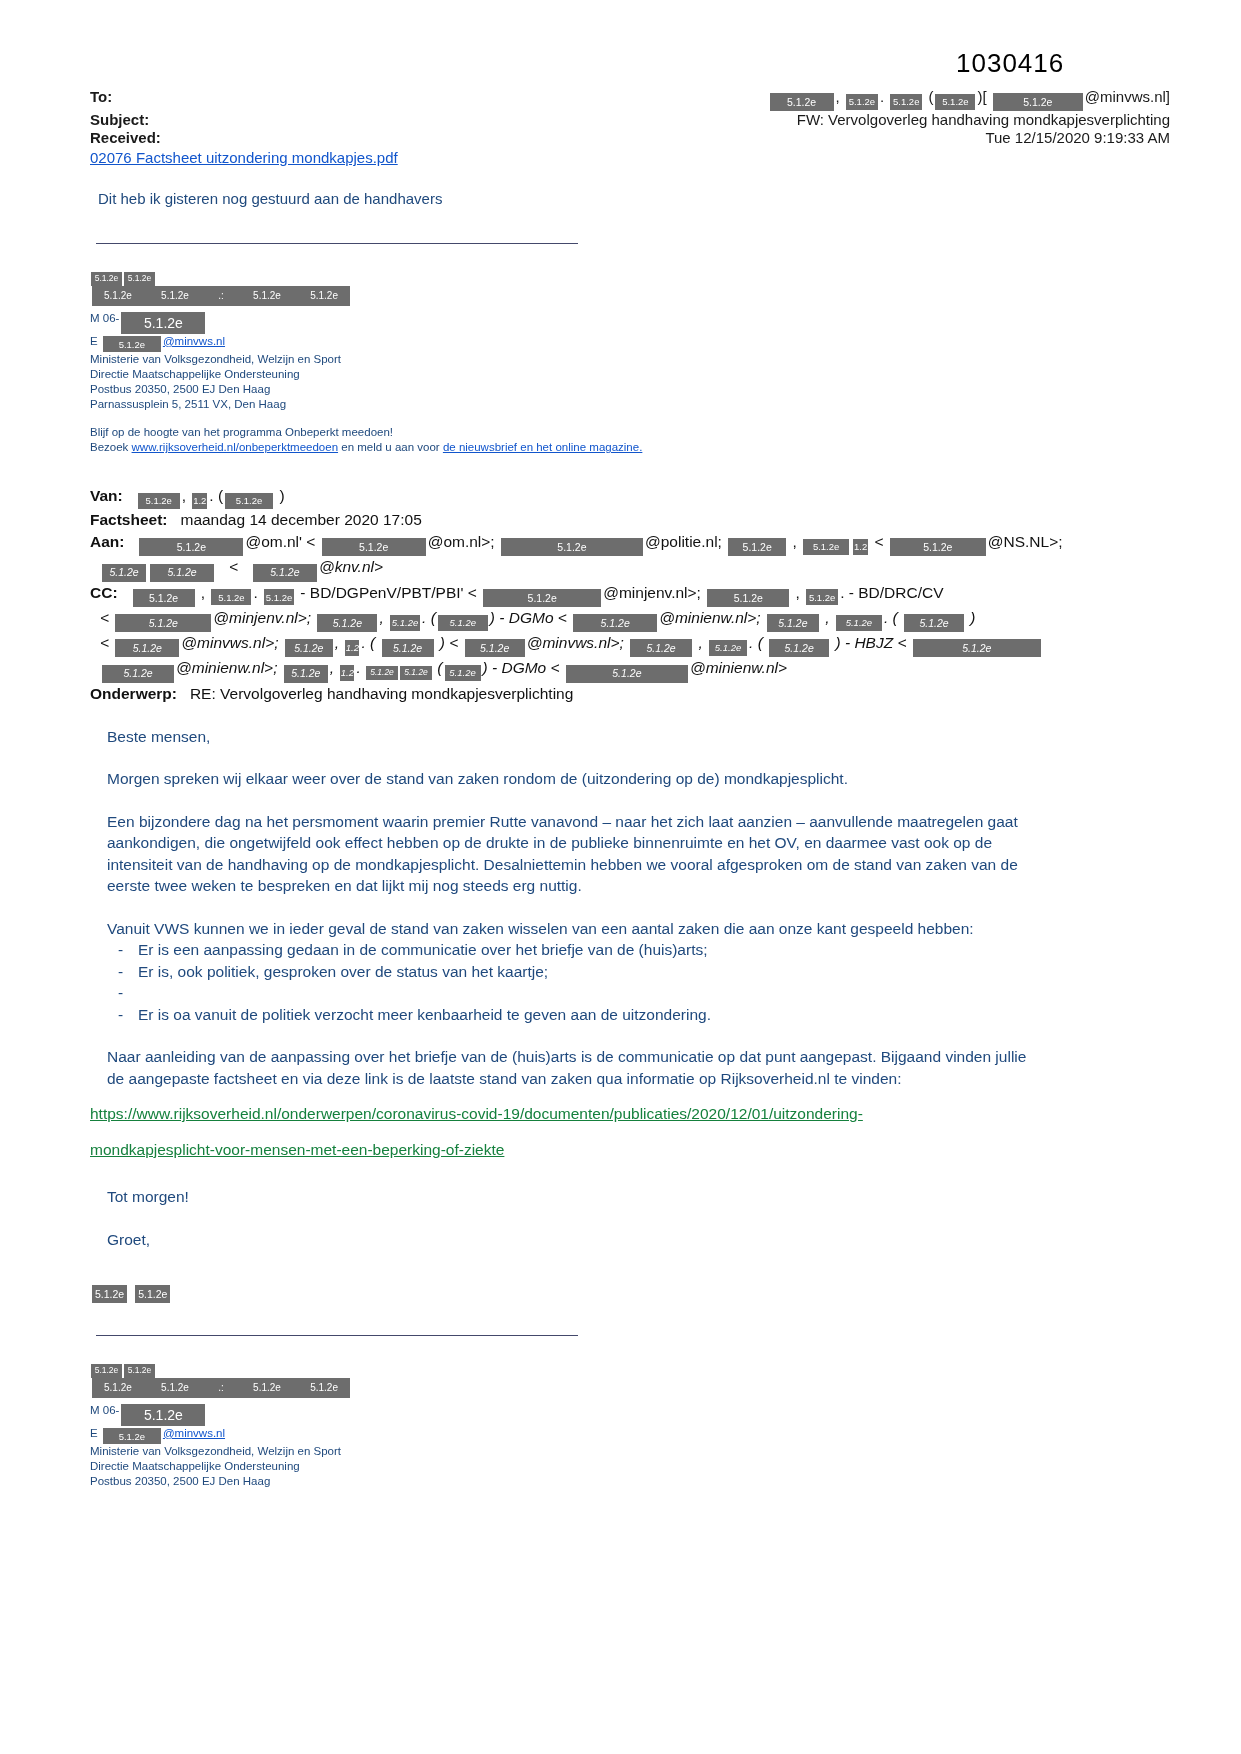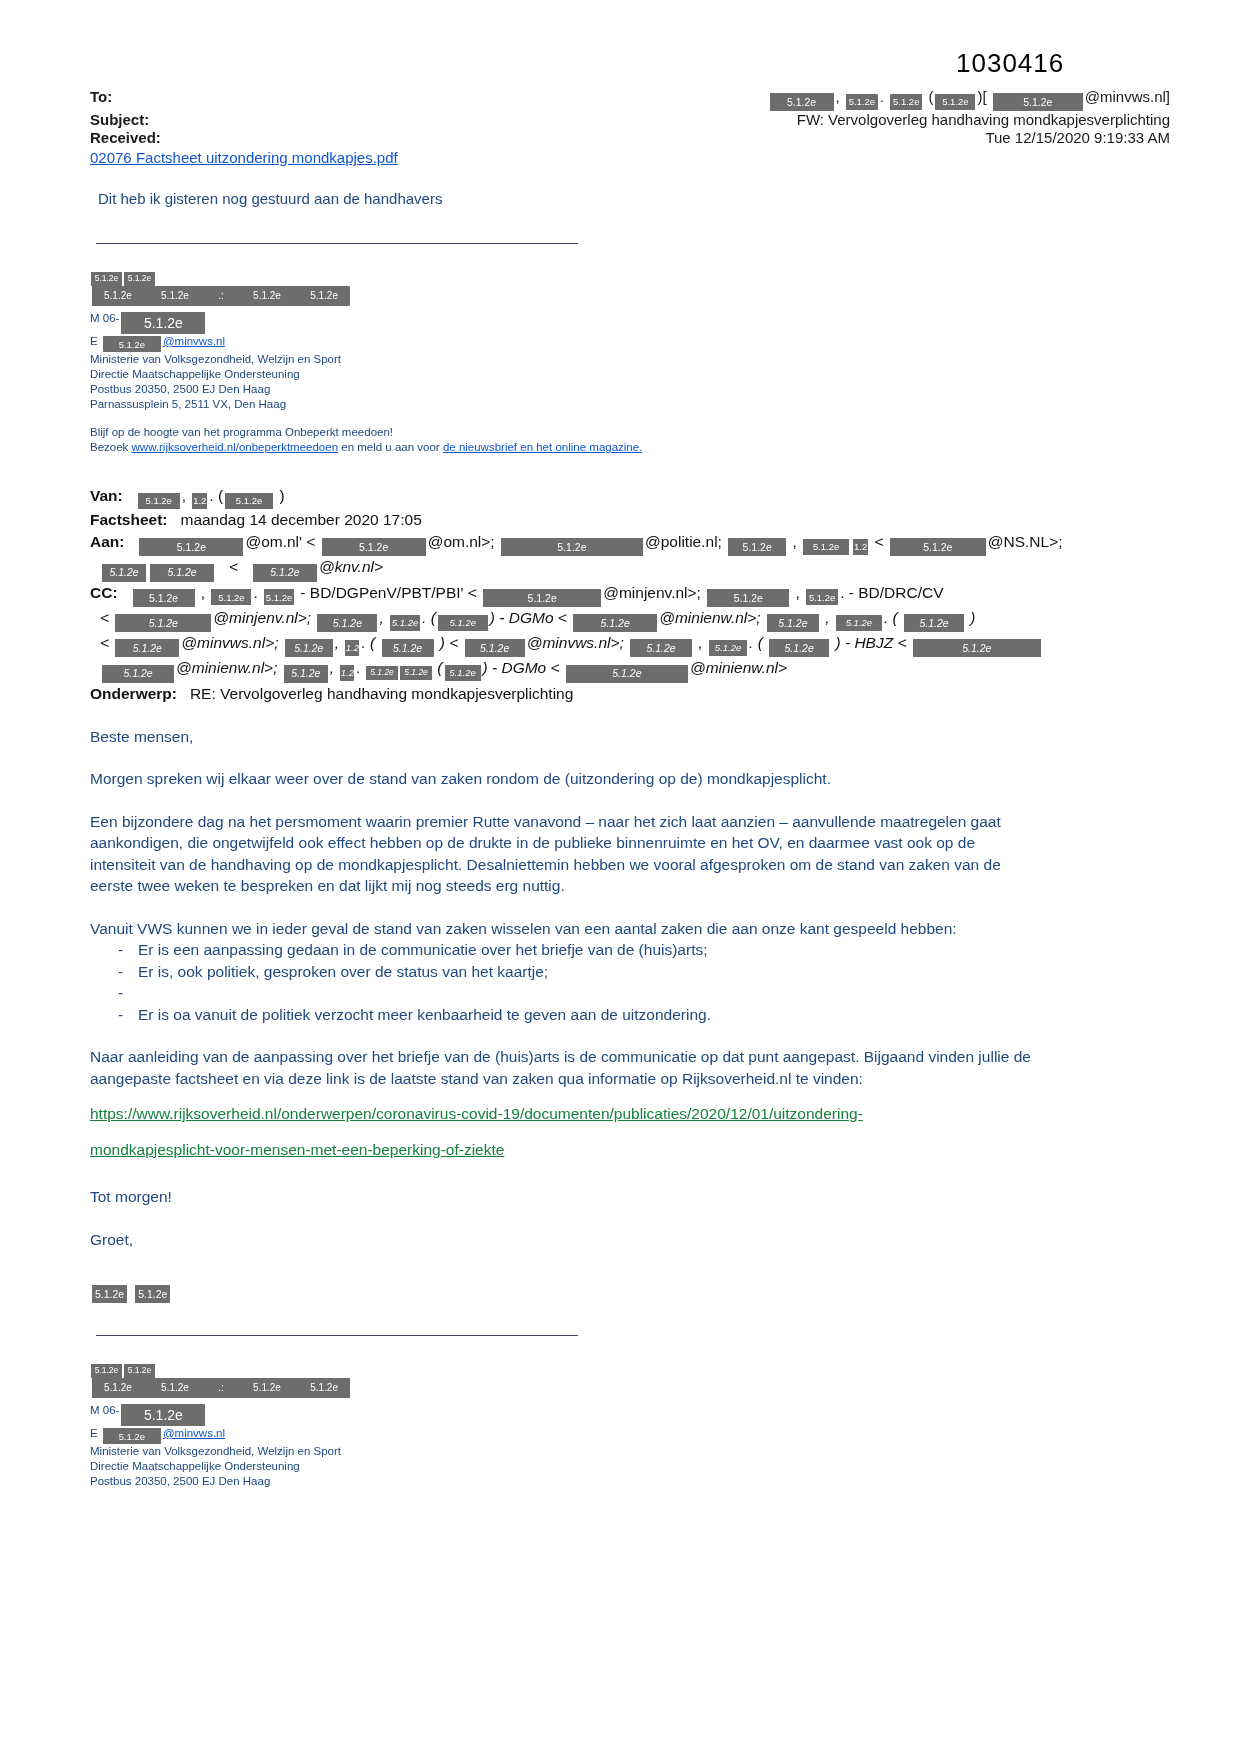--- a/index.html
+++ b/index.html
@@ -37,21 +37,21 @@
   .redact.bar span{font-size:10px;}
 
   
   .m2{font-size:15.5px;line-height:22px;margin-top:30px;color:#111;}
   .m2 .b{font-weight:700;}
   .m2 .row{white-space:nowrap;}
   .m2 .wrap{padding-left:10px;font-style:italic;}
 
   
   .bodytext{color:#1f497d;font-size:15.5px;line-height:21.5px;margin-top:14px;max-width:945px;}
-  .bodytext p{margin:21px 0 0 0;}
+  .bodytext p{margin:21px 0 0 17px;}
   .bullet{display:flex;margin:0;}
   .bullet .dash{flex:none;width:20px;margin-left:28px;}
   .biglink{display:block;margin-top:14px;color:#15803d;text-decoration:underline;cursor:pointer;}
   .signline{margin-top:28px;}
 </style>
 </head>
 <body>
 
 <div class="page">
   <div class="docnum">1030416</div>

